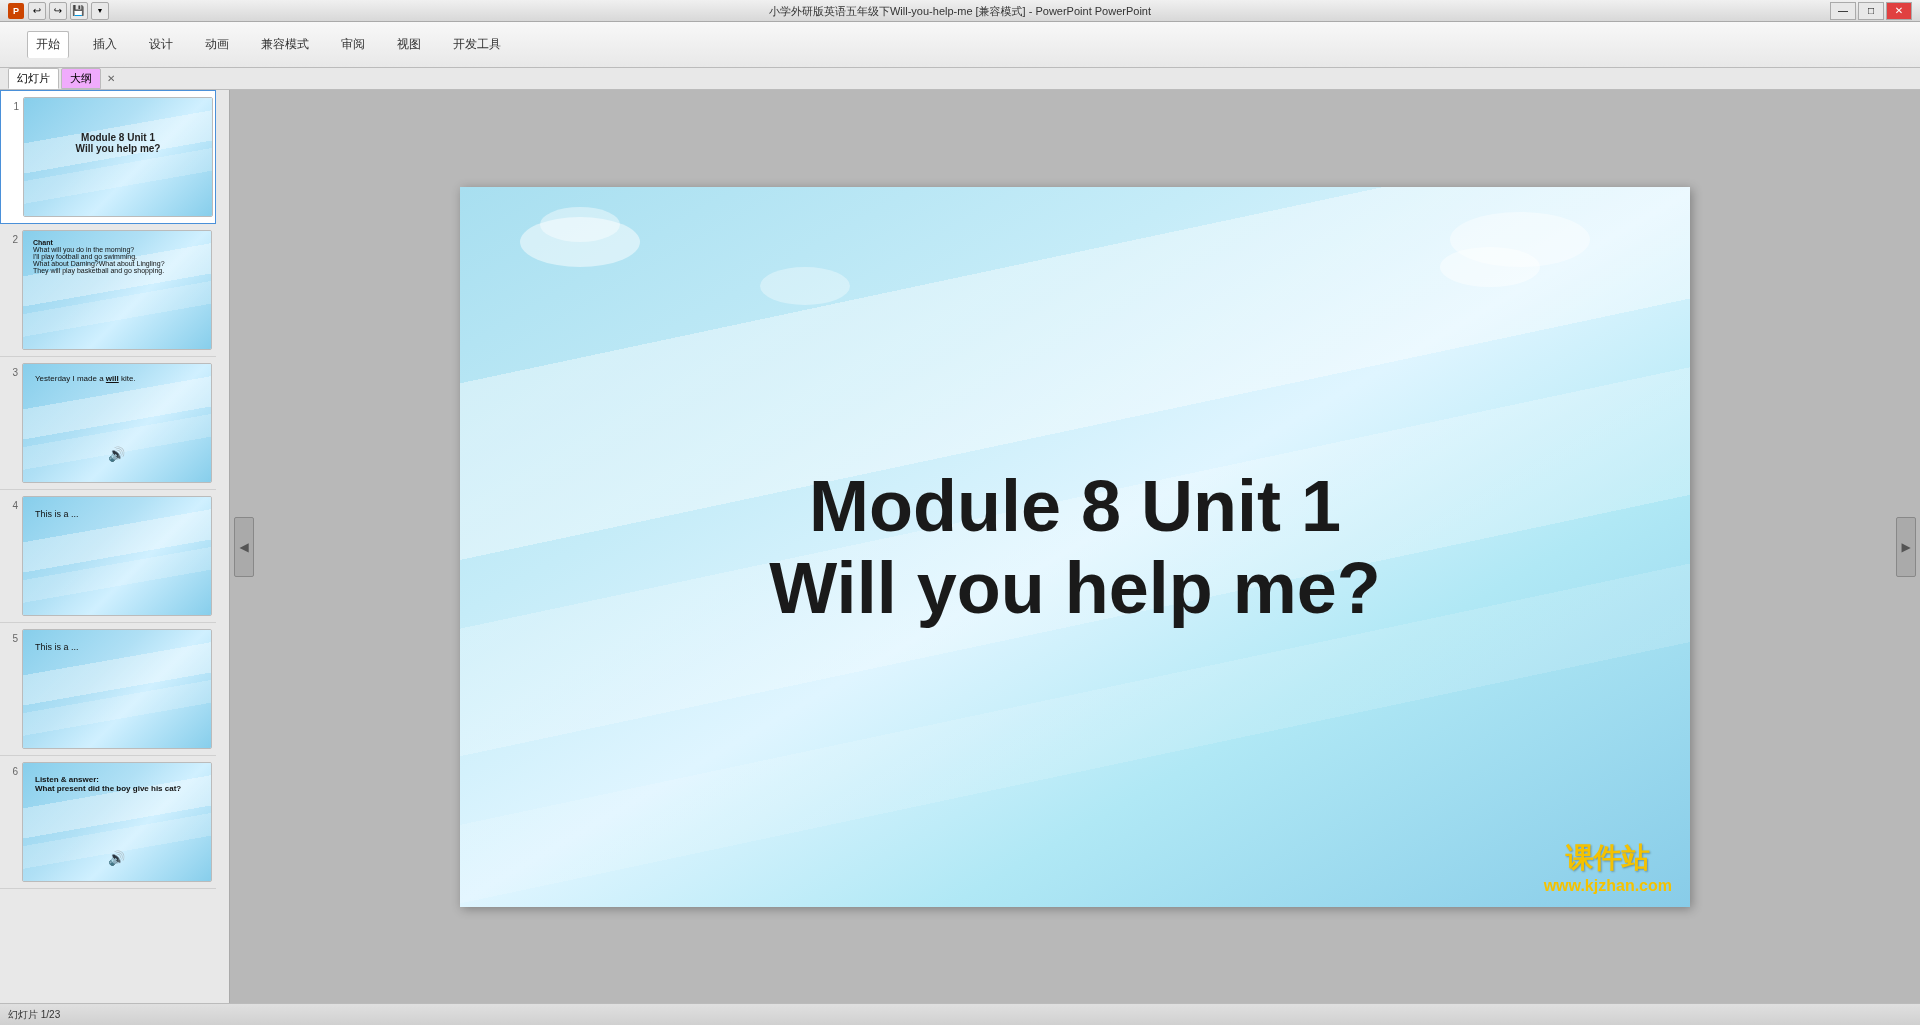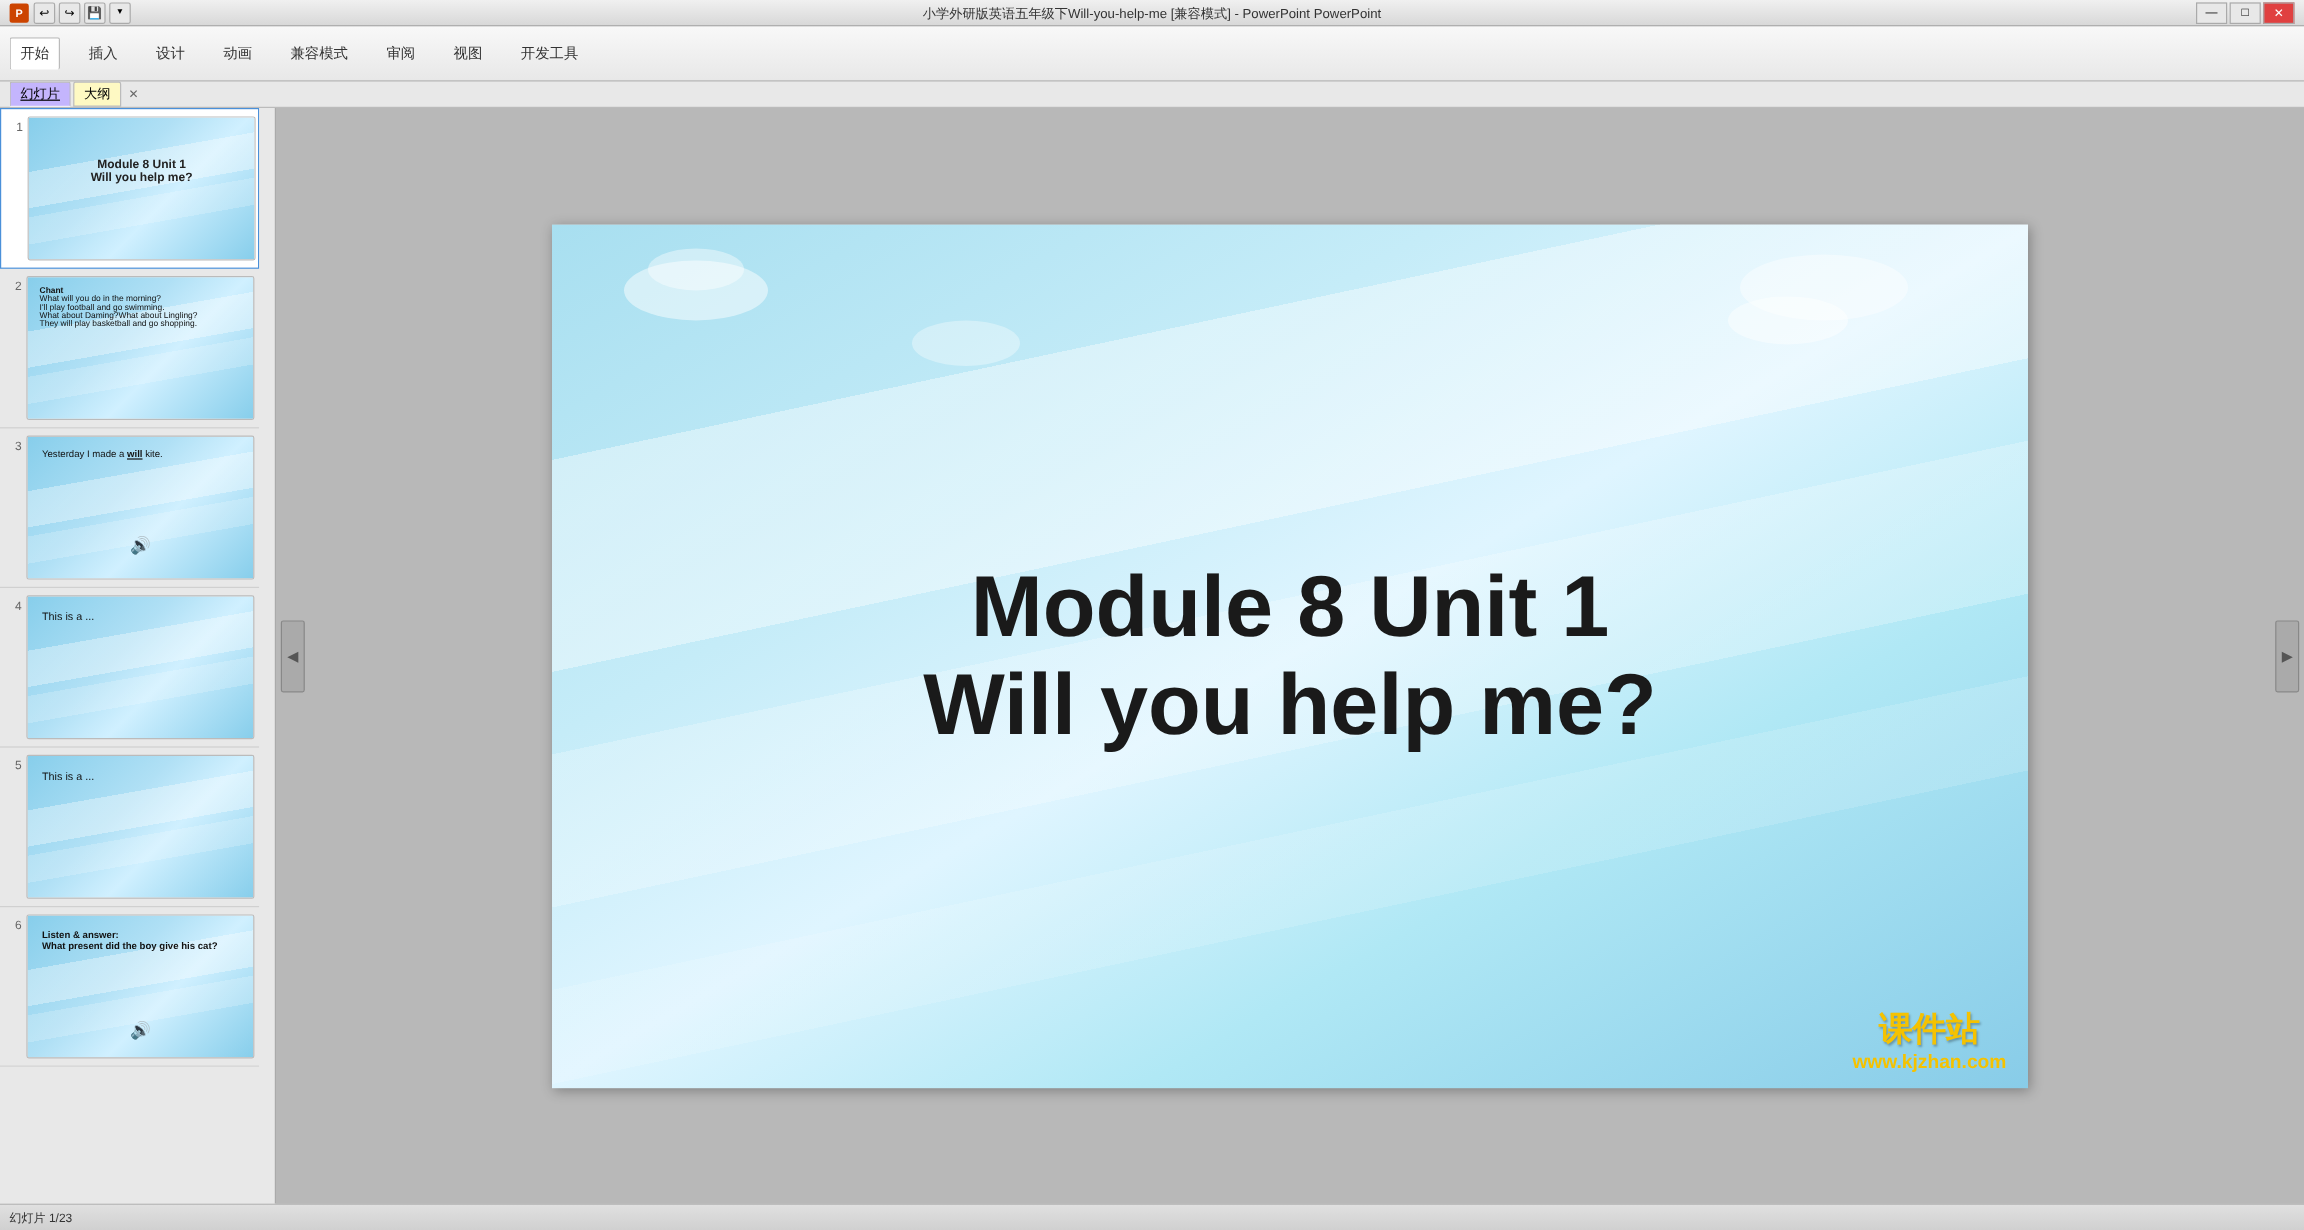--- a/index.html
+++ b/index.html
@@ -78,45 +78,45 @@
       color: #333;
       padding: 4px 8px;
       cursor: pointer;
       border-radius: 2px;
     }
     .ribbon-tab.active {
       background: white;
       border: 1px solid #bbb;
       border-bottom: none;
       padding-bottom: 5px;
+      margin-left: 19px;
     }
 
     
     #panel-tabs {
       width: 100%;
       height: 22px;
       background: #e8e8e8;
       border-bottom: 1px solid #bbb;
       display: flex;
       align-items: center;
       padding: 0 8px;
       gap: 2px;
     }
     .panel-tab {
       font-size: 11px;
       padding: 2px 8px;
       cursor: pointer;
       border: 1px solid #bbb;
-      background: #fef9c3;
+      background: #f0abfc;
       border-radius: 2px 2px 0 0;
     }
     .panel-tab.active {
-      background: #c4b5fd;
+      background: #ffffff;
       border-bottom: 1px solid white;
-      text-decoration: underline;
     }
     .panel-close {
       font-size: 10px;
       margin-left: 4px;
       cursor: pointer;
       color: #666;
     }
 
     
     #main-layout {

